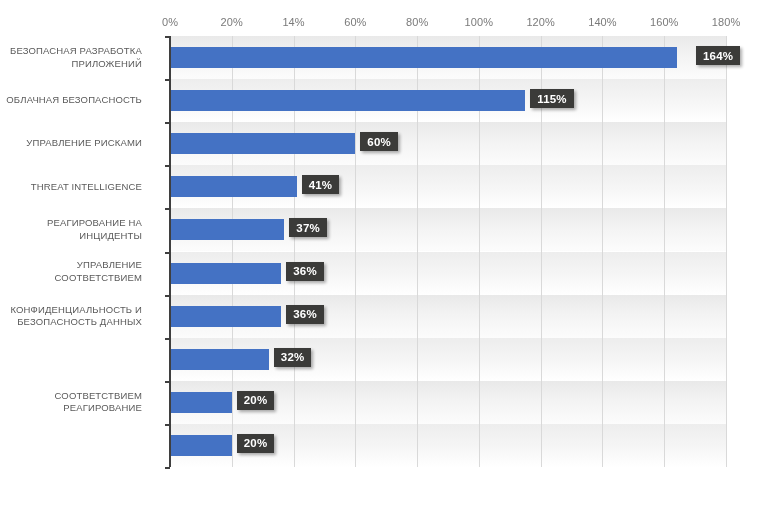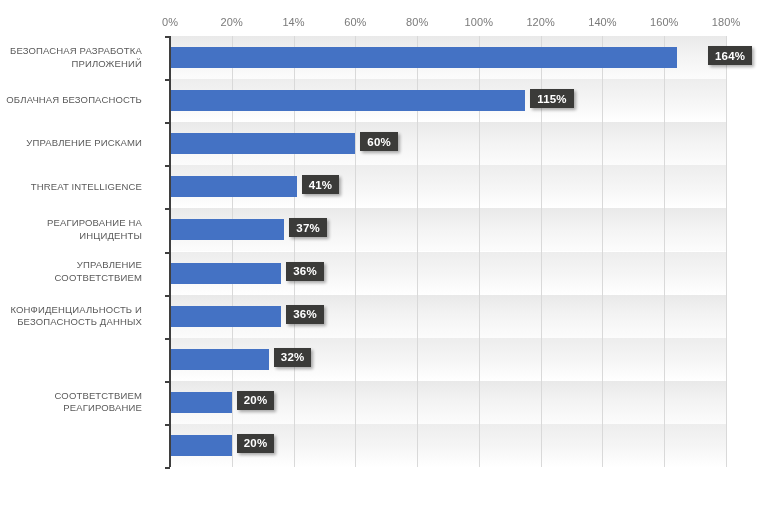--- a/index.html
+++ b/index.html
@@ -228,21 +228,21 @@
           <div class="bar" style="width: 98.8444px; background: rgb(68, 114, 196);"></div>
         </div>
         <div class="bar-row" style="top: 344.8px; height: 43.1px; width: 556px;">
           <div class="bar" style="width: 61.7778px; background: rgb(68, 114, 196);"></div>
         </div>
         <div class="bar-row" style="top: 387.9px; height: 43.1px; width: 556px;">
           <div class="bar" style="width: 61.7778px; background: rgb(68, 114, 196);"></div>
         </div>
       </div>
     <div class="labels">
-        <div class="data-label" style="top: 10px; left: 538px;">164%</div>
+        <div class="data-label" style="top: 10px; left: 526px;">164%</div>
         <div class="data-label" style="top: 53.1px; left: 360.222px;">115%</div>
         <div class="data-label" style="top: 96.2px; left: 190.333px;">60%</div>
         <div class="data-label" style="top: 139.3px; left: 131.644px;">41%</div>
         <div class="data-label" style="top: 182.4px; left: 119.289px;">37%</div>
         <div class="data-label" style="top: 225.5px; left: 116.2px;">36%</div>
         <div class="data-label" style="top: 268.6px; left: 116.2px;">36%</div>
         <div class="data-label" style="top: 311.7px; left: 103.844px;">32%</div>
         <div class="data-label" style="top: 354.8px; left: 66.7778px;">20%</div>
         <div class="data-label" style="top: 397.9px; left: 66.7778px;">20%</div>
       </div>

